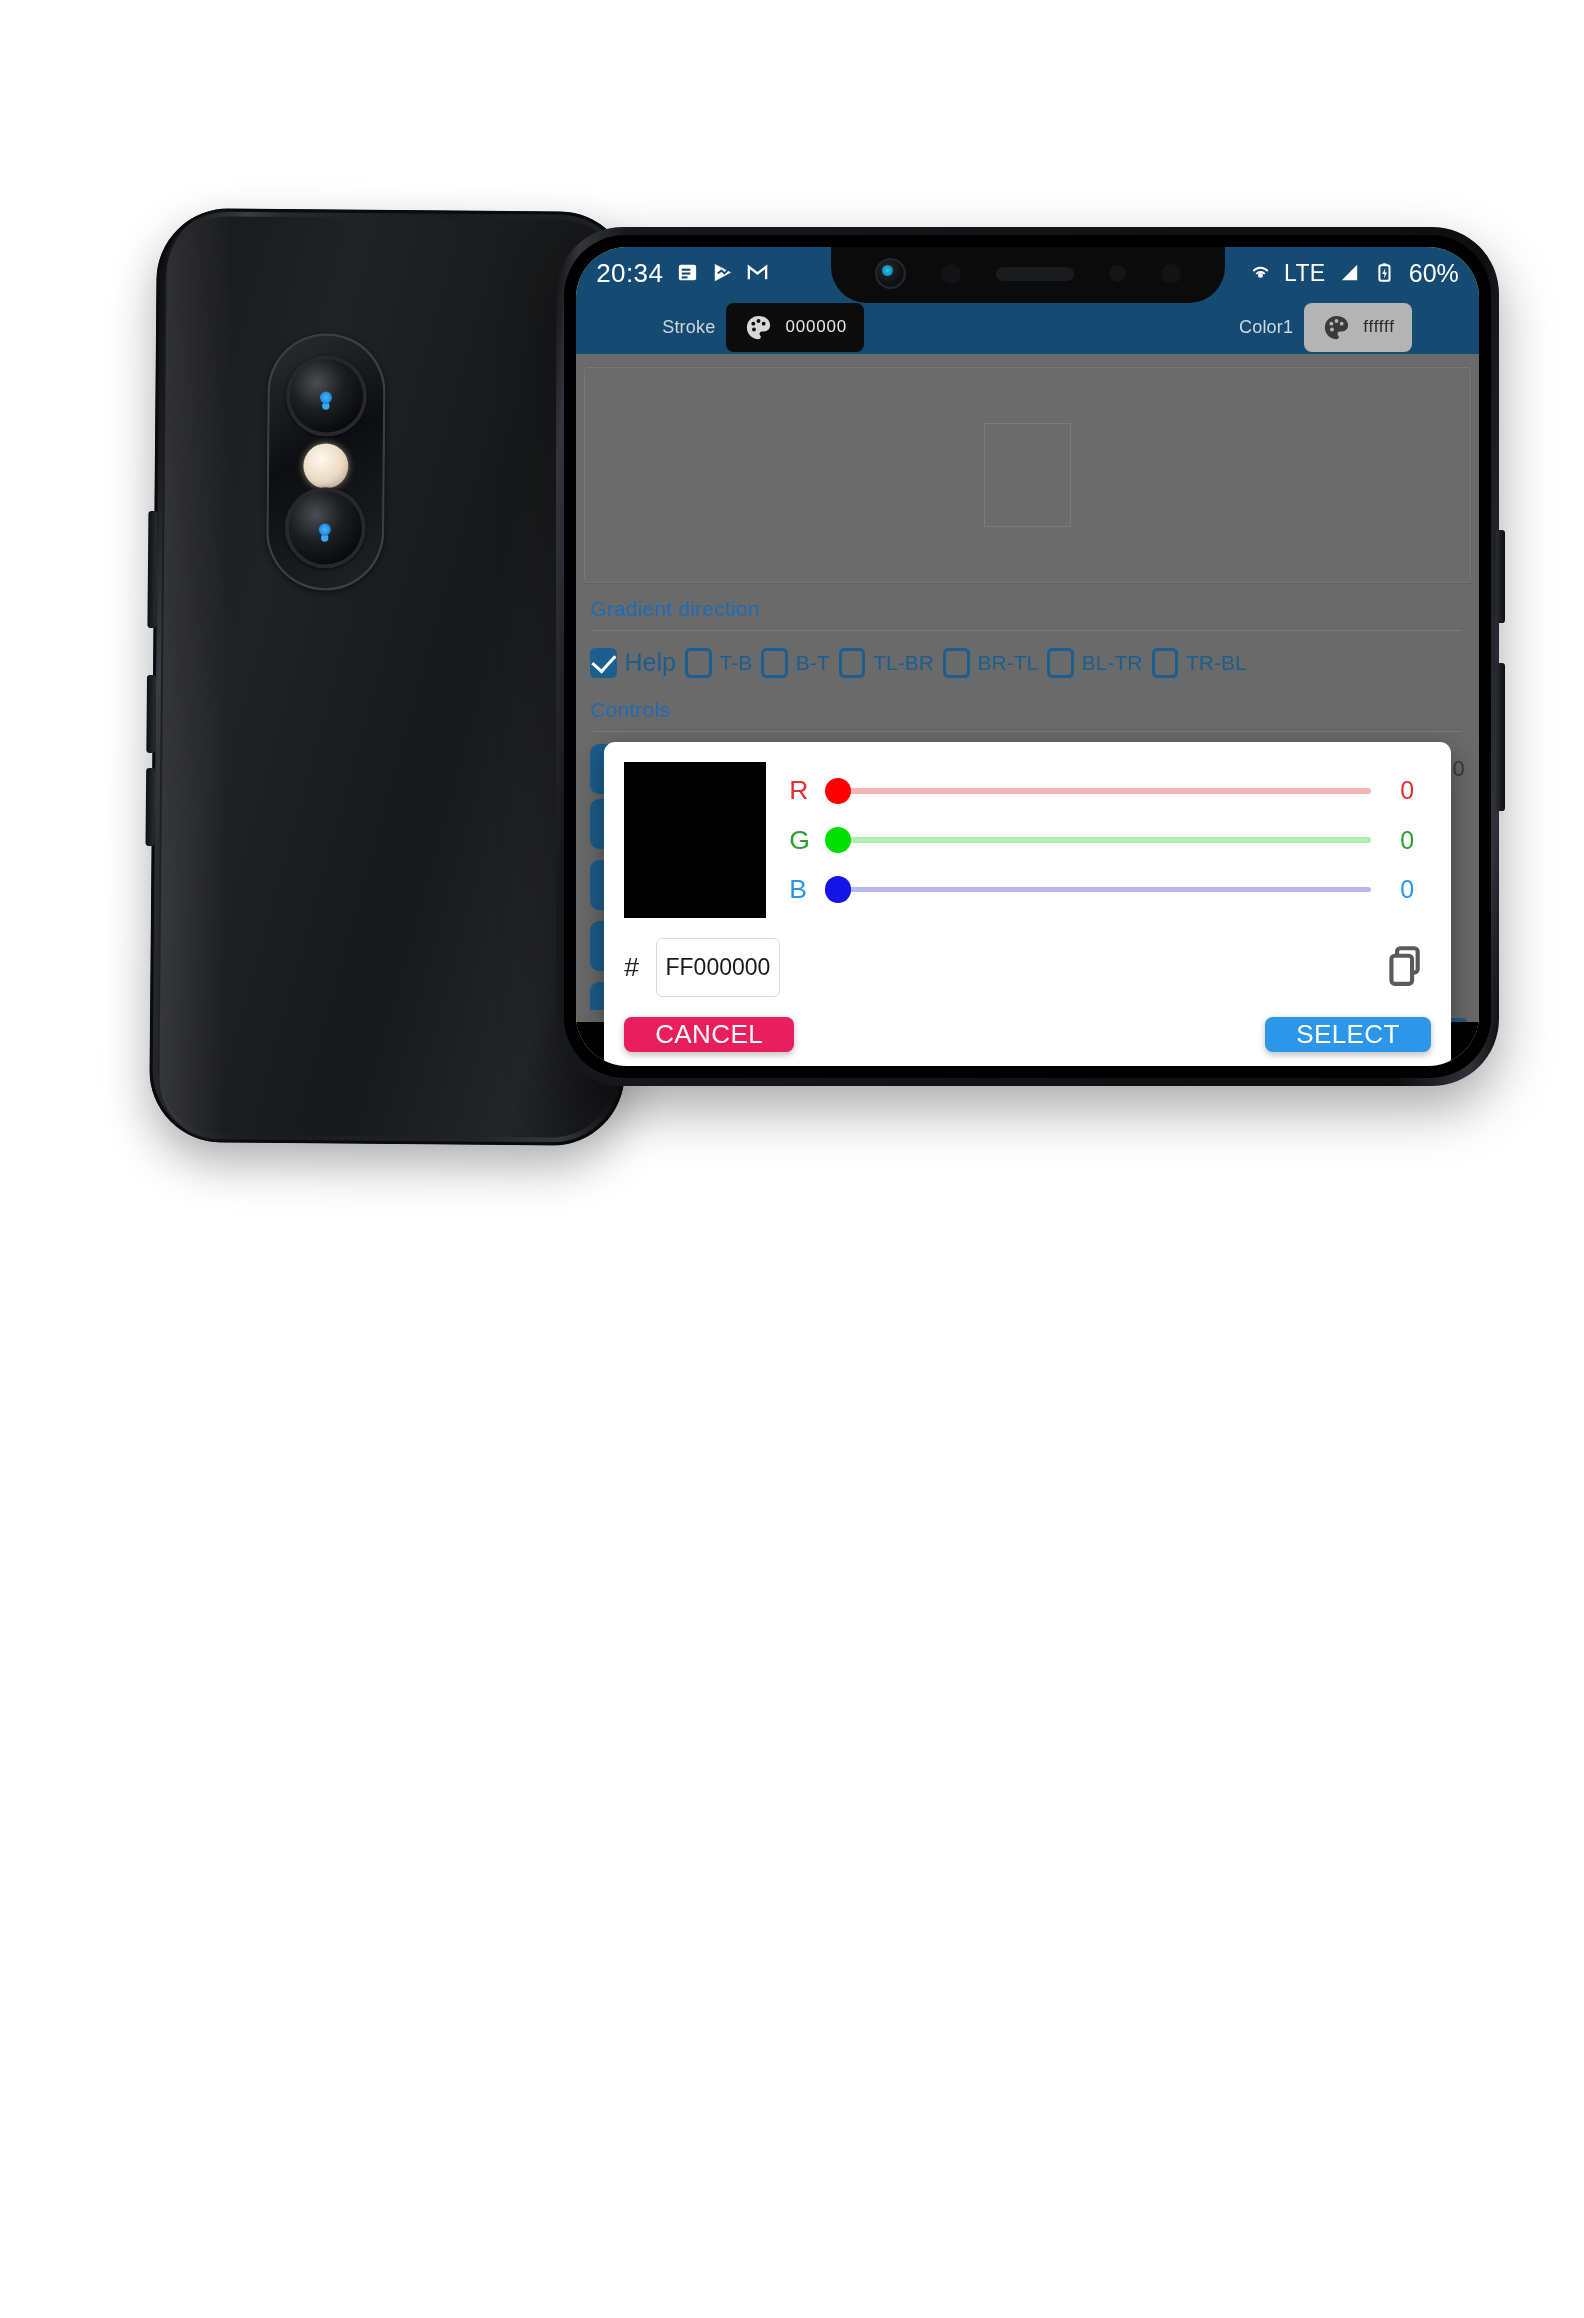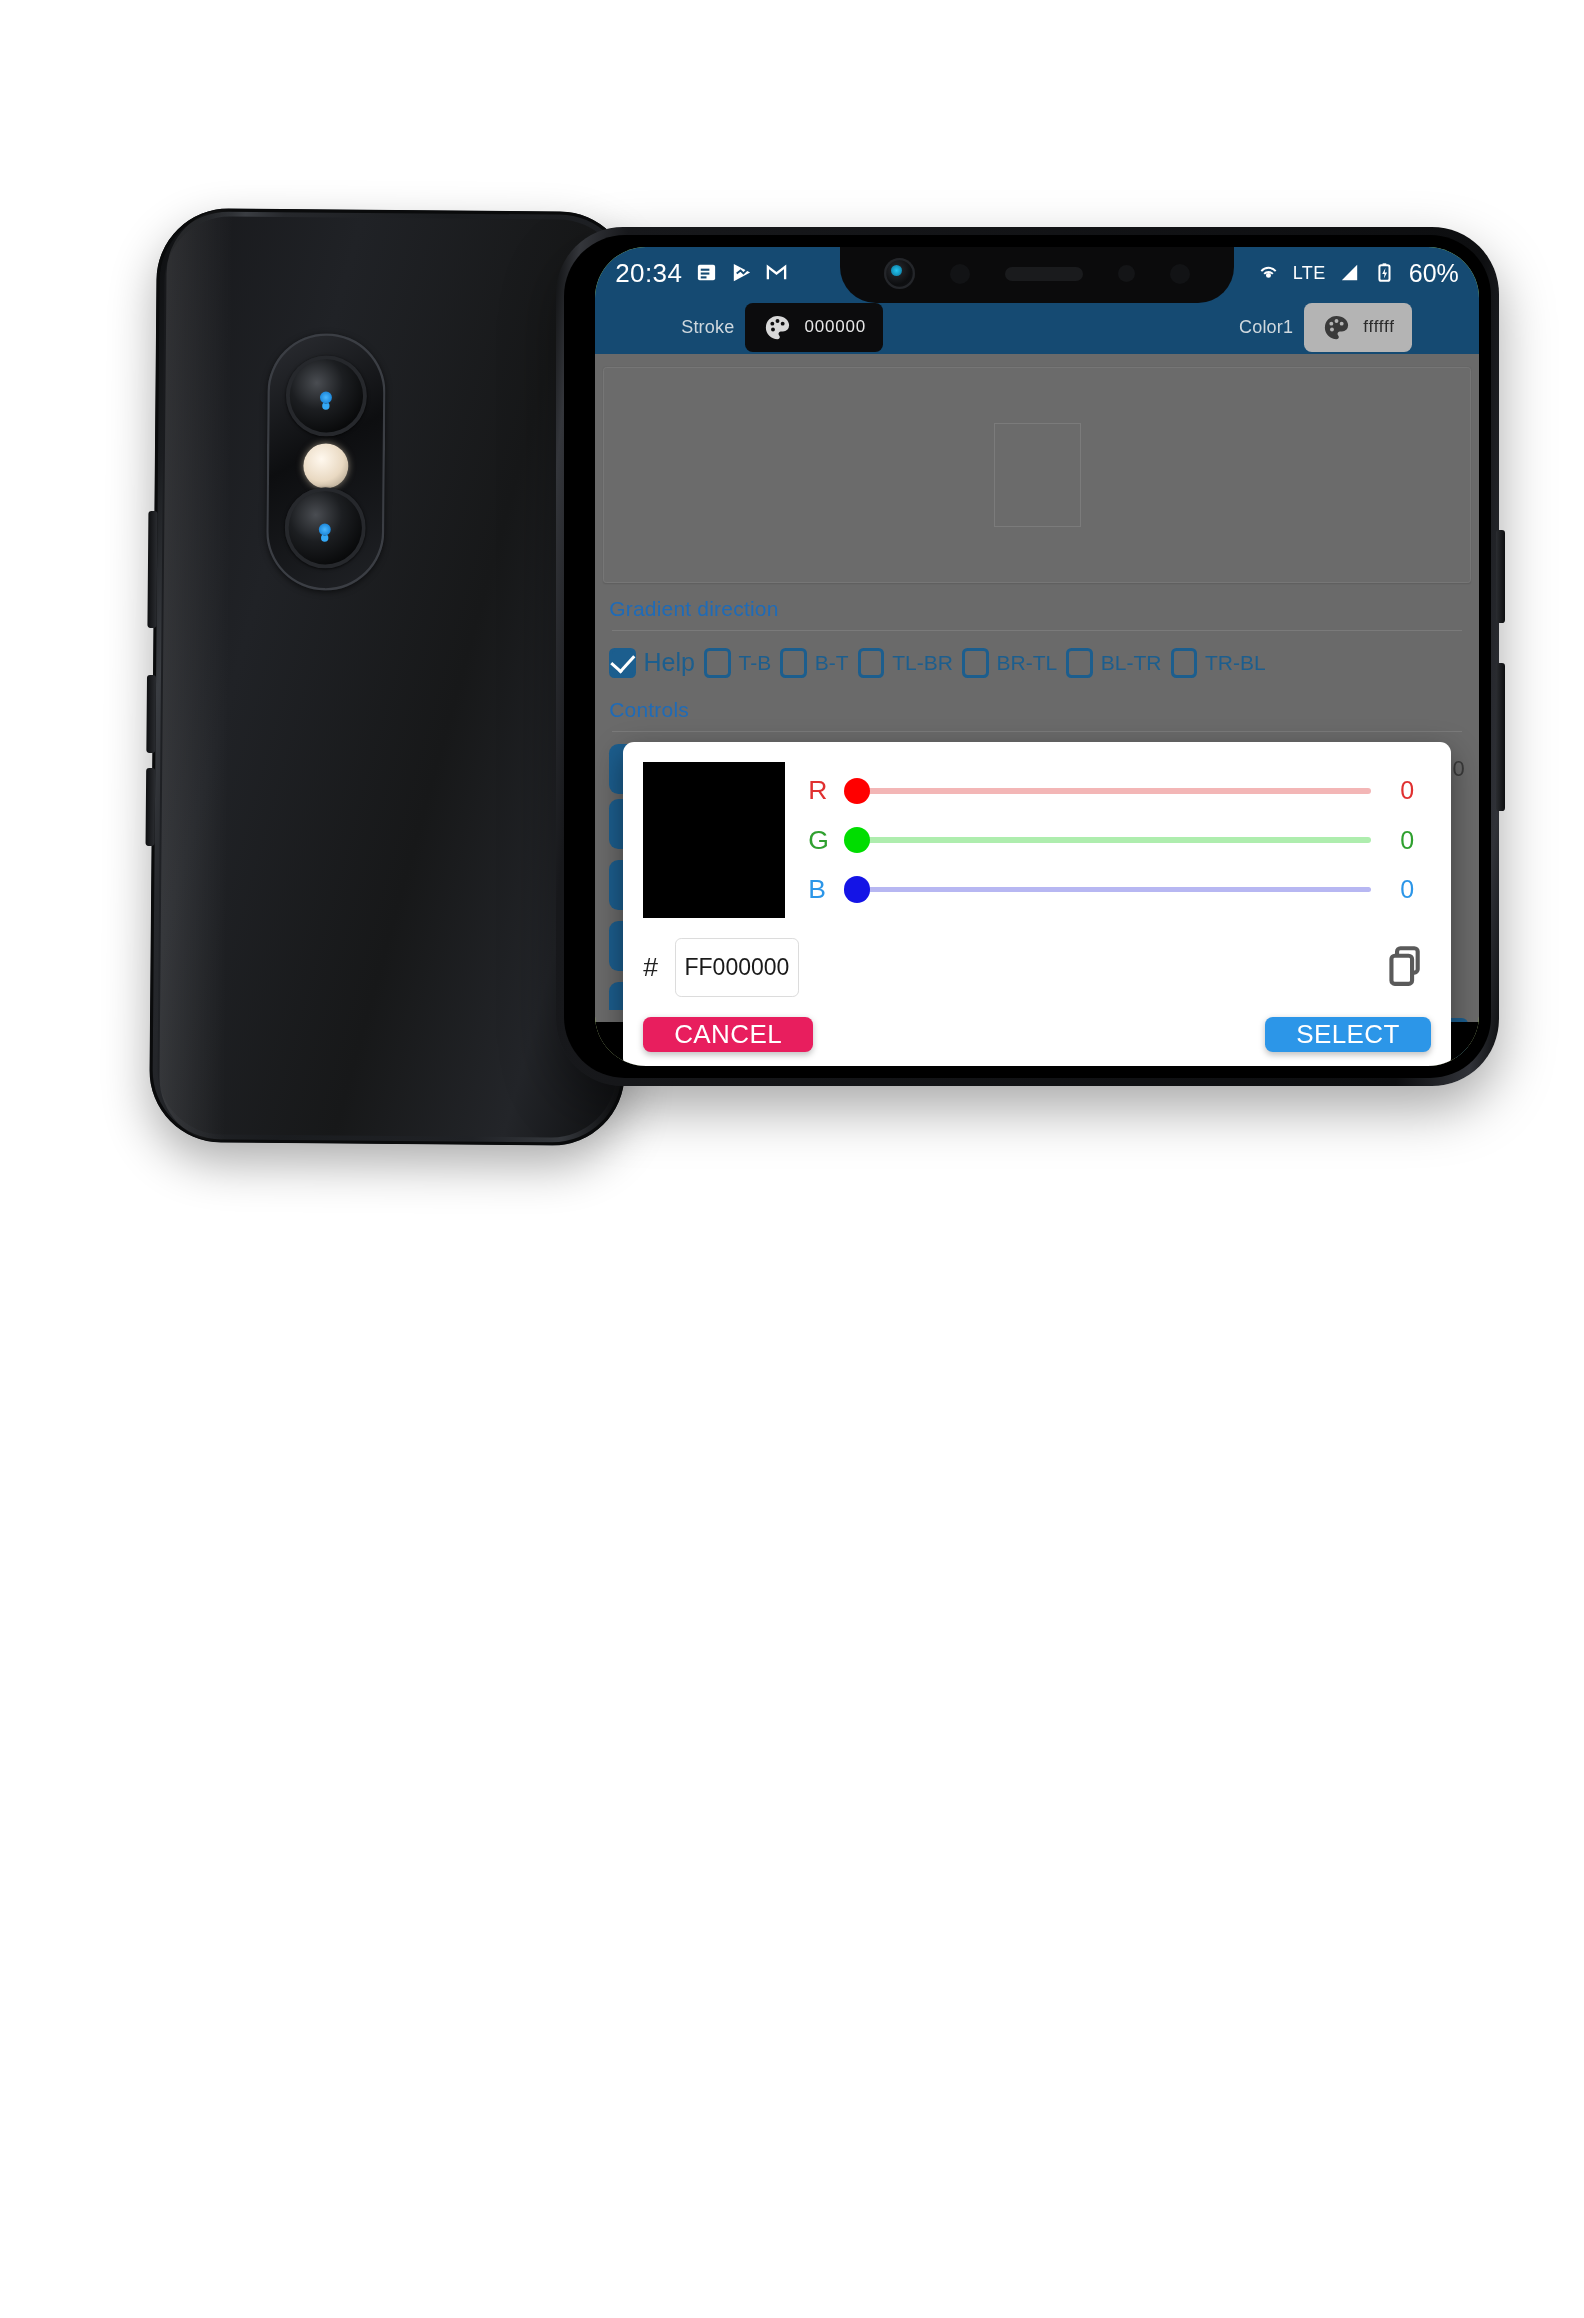--- a/index.html
+++ b/index.html
@@ -82,21 +82,20 @@
     position:absolute; left: 7.8px; top: 7.8px; right:7.8px; bottom:7.8px;
     border-radius: 61px;
     background:#000;
     overflow:hidden;
   }
   .fp-screen{
     position:absolute; left: 12.4px; top: 12.4px; right:12.4px; bottom:12.4px;
     border-radius: 51px;
     background:#bef264;
     overflow:hidden;
-    margin-left:19px;
   }
   .fp-sidebtn{
     position:absolute; right:-6.2px; border-radius:3.1px;
     background: linear-gradient(270deg,#0d0e10,#2b2d31);
   }
   .fpb1{ top: 303px; width:9.3px; height:93px; }
   .fpb2{ top: 436px; width:9.3px; height:148px; }
 
   
   .statusbar{
@@ -104,21 +103,21 @@
     background:#154A72;
     display:flex; align-items:center; justify-content:space-between;
     padding: 0 20px;
     color:#fff;
     font-size: 24px;
     z-index: 6;
   }
   .sb-left, .sb-right { display:flex; align-items:center; gap:12.4px; }
   .sb-clock { font-size: 26px; letter-spacing:0.4px; }
   .ic { width:23px; height:25px; display:inline-block; }
-  .lte-txt{ font-size:18px; letter-spacing:0.4px; }
+  .lte-txt{ font-size:23px; letter-spacing:0.4px; }
   .batt-txt{ font-size:25px; }
 
   
   .notch{
     position:absolute; left:50%; transform:translateX(-50%);
     top:-3.1px; width: 394px; height: 59px;
     background:#0b0b0c; border-radius: 0 0 36px 36px;
     z-index: 7;
     display:flex; align-items:center; justify-content:space-around;
     padding: 0 26.5px;

